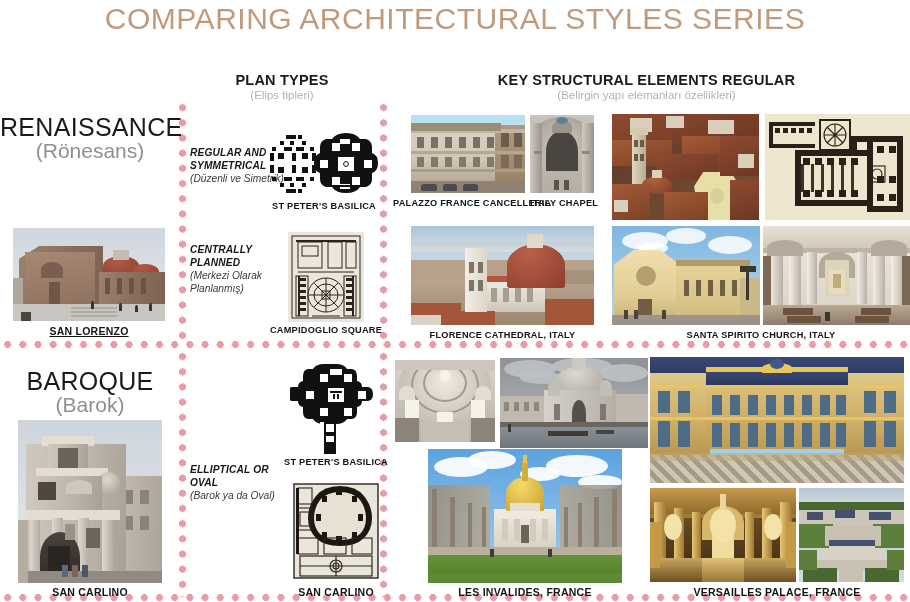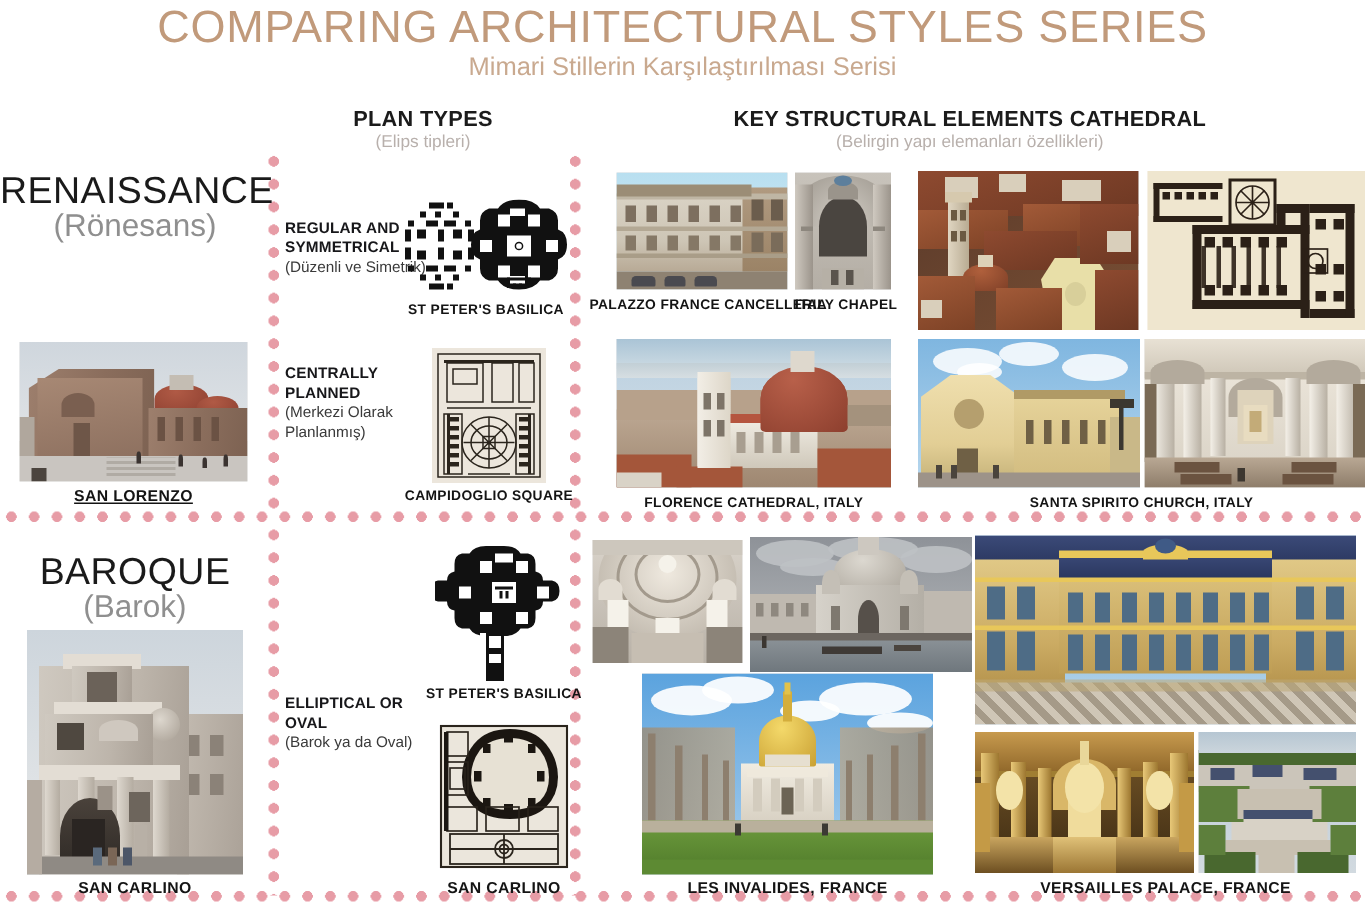--- a/index.html
+++ b/index.html
@@ -38,21 +38,21 @@
     background-image: radial-gradient(circle closest-side, #e79ca6 98%, transparent 100%);
     background-size: 7px 15.2px; background-repeat: repeat-y; background-position: 0 0;
   }
 
   
   .style-name { position:absolute; width:180px; text-align:center; }
   .style-name .n1 { font-size:25px; color:#1a1a1a; letter-spacing:0.3px; font-weight:400; }
   .style-name .n2 { font-size:21px; color:#8f8f8f; font-weight:400; margin-top:-3px; }
 
   
-  .feat { position:absolute; width:95px; line-height:1.28; }
+  .feat { position:absolute; width:95px; line-height:1.28;font-style:italic; }
   .feat .f1 { font-size:10.2px; color:#17171a; font-weight:600; letter-spacing:0.15px; }
   .feat .f2 { font-size:10.2px; color:#3a3a3a; font-weight:400; }
 
   
   .cap { position:absolute; text-align:center; font-size:9.2px; color:#141414;
          letter-spacing:0.25px; font-weight:600; white-space:nowrap; }
   .cap.lg { font-size:10.5px; }
 
   
   .photo { position:absolute; overflow:hidden; background:#ddd; }
@@ -187,28 +187,27 @@
   
   .dia { position:absolute; }
   .dia svg { display:block; }
 </style>
 </head>
 <body>
 
 <div id="page">
 
   <div class="title-main">COMPARING ARCHITECTURAL STYLES SERIES</div>
-  <div class="title-sub">Mimari Stillerin Karşılaştırılması Serisi</div>
 
   <div class="colhead" style="left:182px; top:72px; width:200px;">
     <div class="h1">PLAN TYPES</div>
     <div class="h2">(Elips tipleri)</div>
   </div>
   <div class="colhead" style="left:383px; top:72px; width:527px;">
-    <div class="h1">KEY STRUCTURAL ELEMENTS CATHEDRAL</div>
+    <div class="h1">KEY STRUCTURAL ELEMENTS REGULAR</div>
     <div class="h2">(Belirgin yapı elemanları özellikleri)</div>
   </div>
 
   <div class="dots-h" style="left:0; top:341px; width:910px;"></div>
   <div class="dots-h" style="left:0; top:594px; width:910px;"></div>
   <div class="dots-v" style="left:179px; top:100px; height:245px;"></div>
   <div class="dots-v" style="left:179px; top:349px; height:248px;"></div>
   <div class="dots-v" style="left:380px; top:100px; height:245px;"></div>
   <div class="dots-v" style="left:380px; top:349px; height:248px;"></div>
 

